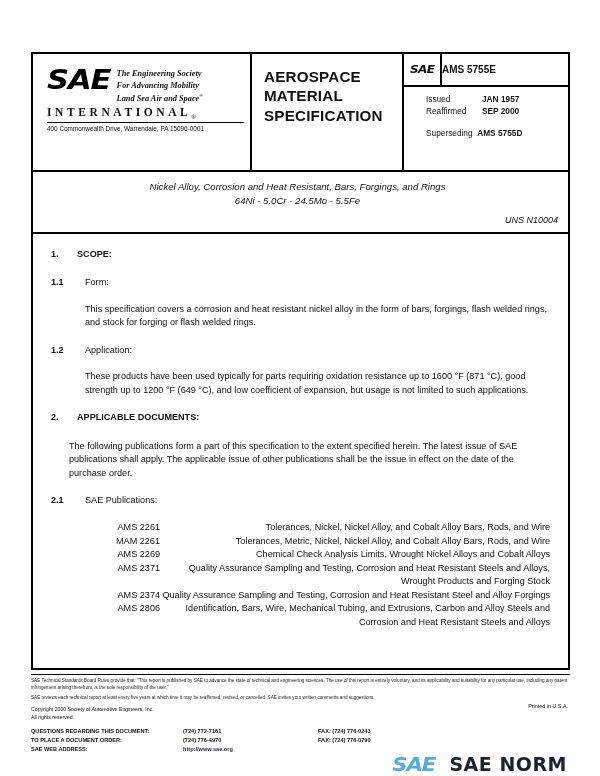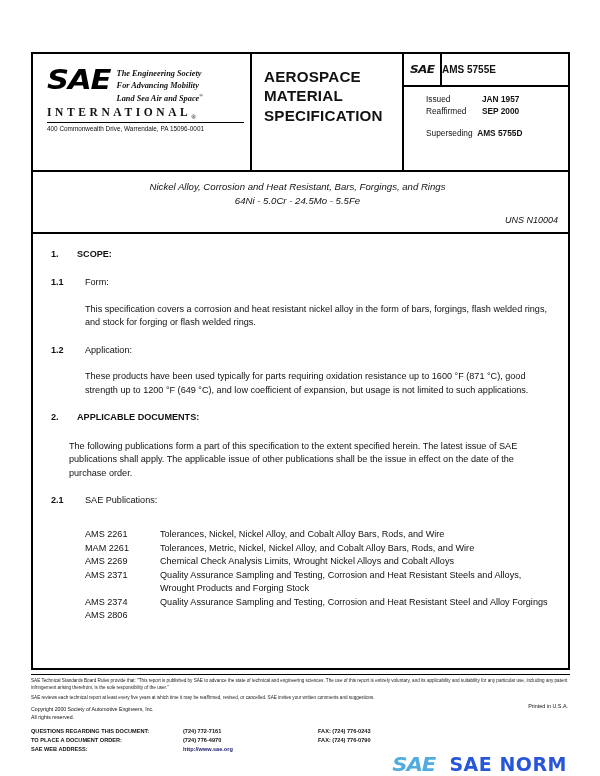--- a/index.html
+++ b/index.html
@@ -152,21 +152,21 @@
   .h1 { font-weight: bold; margin-bottom: 15px; }
   .h1 .n { display: inline-block; width: 26px; }
   .sub { margin-bottom: 7px; }
   .sub .n { display: inline-block; width: 34px; font-weight: bold; }
   .para { margin: 0 0 14px 34px; }
   .para.tight { margin-bottom: 11px; }
   .para.plain { margin-left: 18px; }
   .gap6 { height: 6px; }
 
   
-  .refs { margin: 8px 0 0 34px; }
+  .refs { margin: 1px 0 0 34px; text-align: right; }
   .refrow { display: flex; }
   .refrow .code { width: 75px; flex: none; }
   .refrow .desc { flex: 1; }
 
   
   .foot {
     position: absolute;
     left: 31px; top: 674px;
     width: 539px;
   }
@@ -211,21 +211,21 @@
     font-size: 19px;
     color: #4aa8dd;
     letter-spacing: -1px;
     transform: scaleX(1.12);
     line-height: 1;
   }
   .nl-txt {
     font-family: "DejaVu Sans", sans-serif;
     font-weight: 900;
     font-size: 19px;
-    color: #1d4ed8;
+    color: #0f172a;
     margin-left: 8px;
     letter-spacing: 0.5px;
     line-height: 1;
   }
   .nl-sub1, .nl-sub2 {
     font-size: 3.6px;
     color: #7cbfe4;
     letter-spacing: 1.4px;
     text-align: center;
     margin-top: 2px;
@@ -333,20 +333,21 @@
       <div class="refrow">
         <div class="code">AMS 2371</div>
         <div class="desc">Quality Assurance Sampling and Testing, Corrosion and Heat Resistant Steels and Alloys, Wrought Products and Forging Stock</div>
       </div>
       <div class="refrow">
         <div class="code">AMS 2374</div>
         <div class="desc">Quality Assurance Sampling and Testing, Corrosion and Heat Resistant Steel and Alloy Forgings</div>
       </div>
       <div class="refrow">
         <div class="code">AMS 2806</div>
+        <div class="desc">Identification, Bars, Wire, Mechanical Tubing, and Extrusions, Carbon and Alloy Steels and Corrosion and Heat Resistant Steels and Alloys</div>
       </div>
     </div>
 
   </div>
 </div>
 
 <div class="foot">
   <div class="foot-rule"></div>
 
   <div class="legal">

